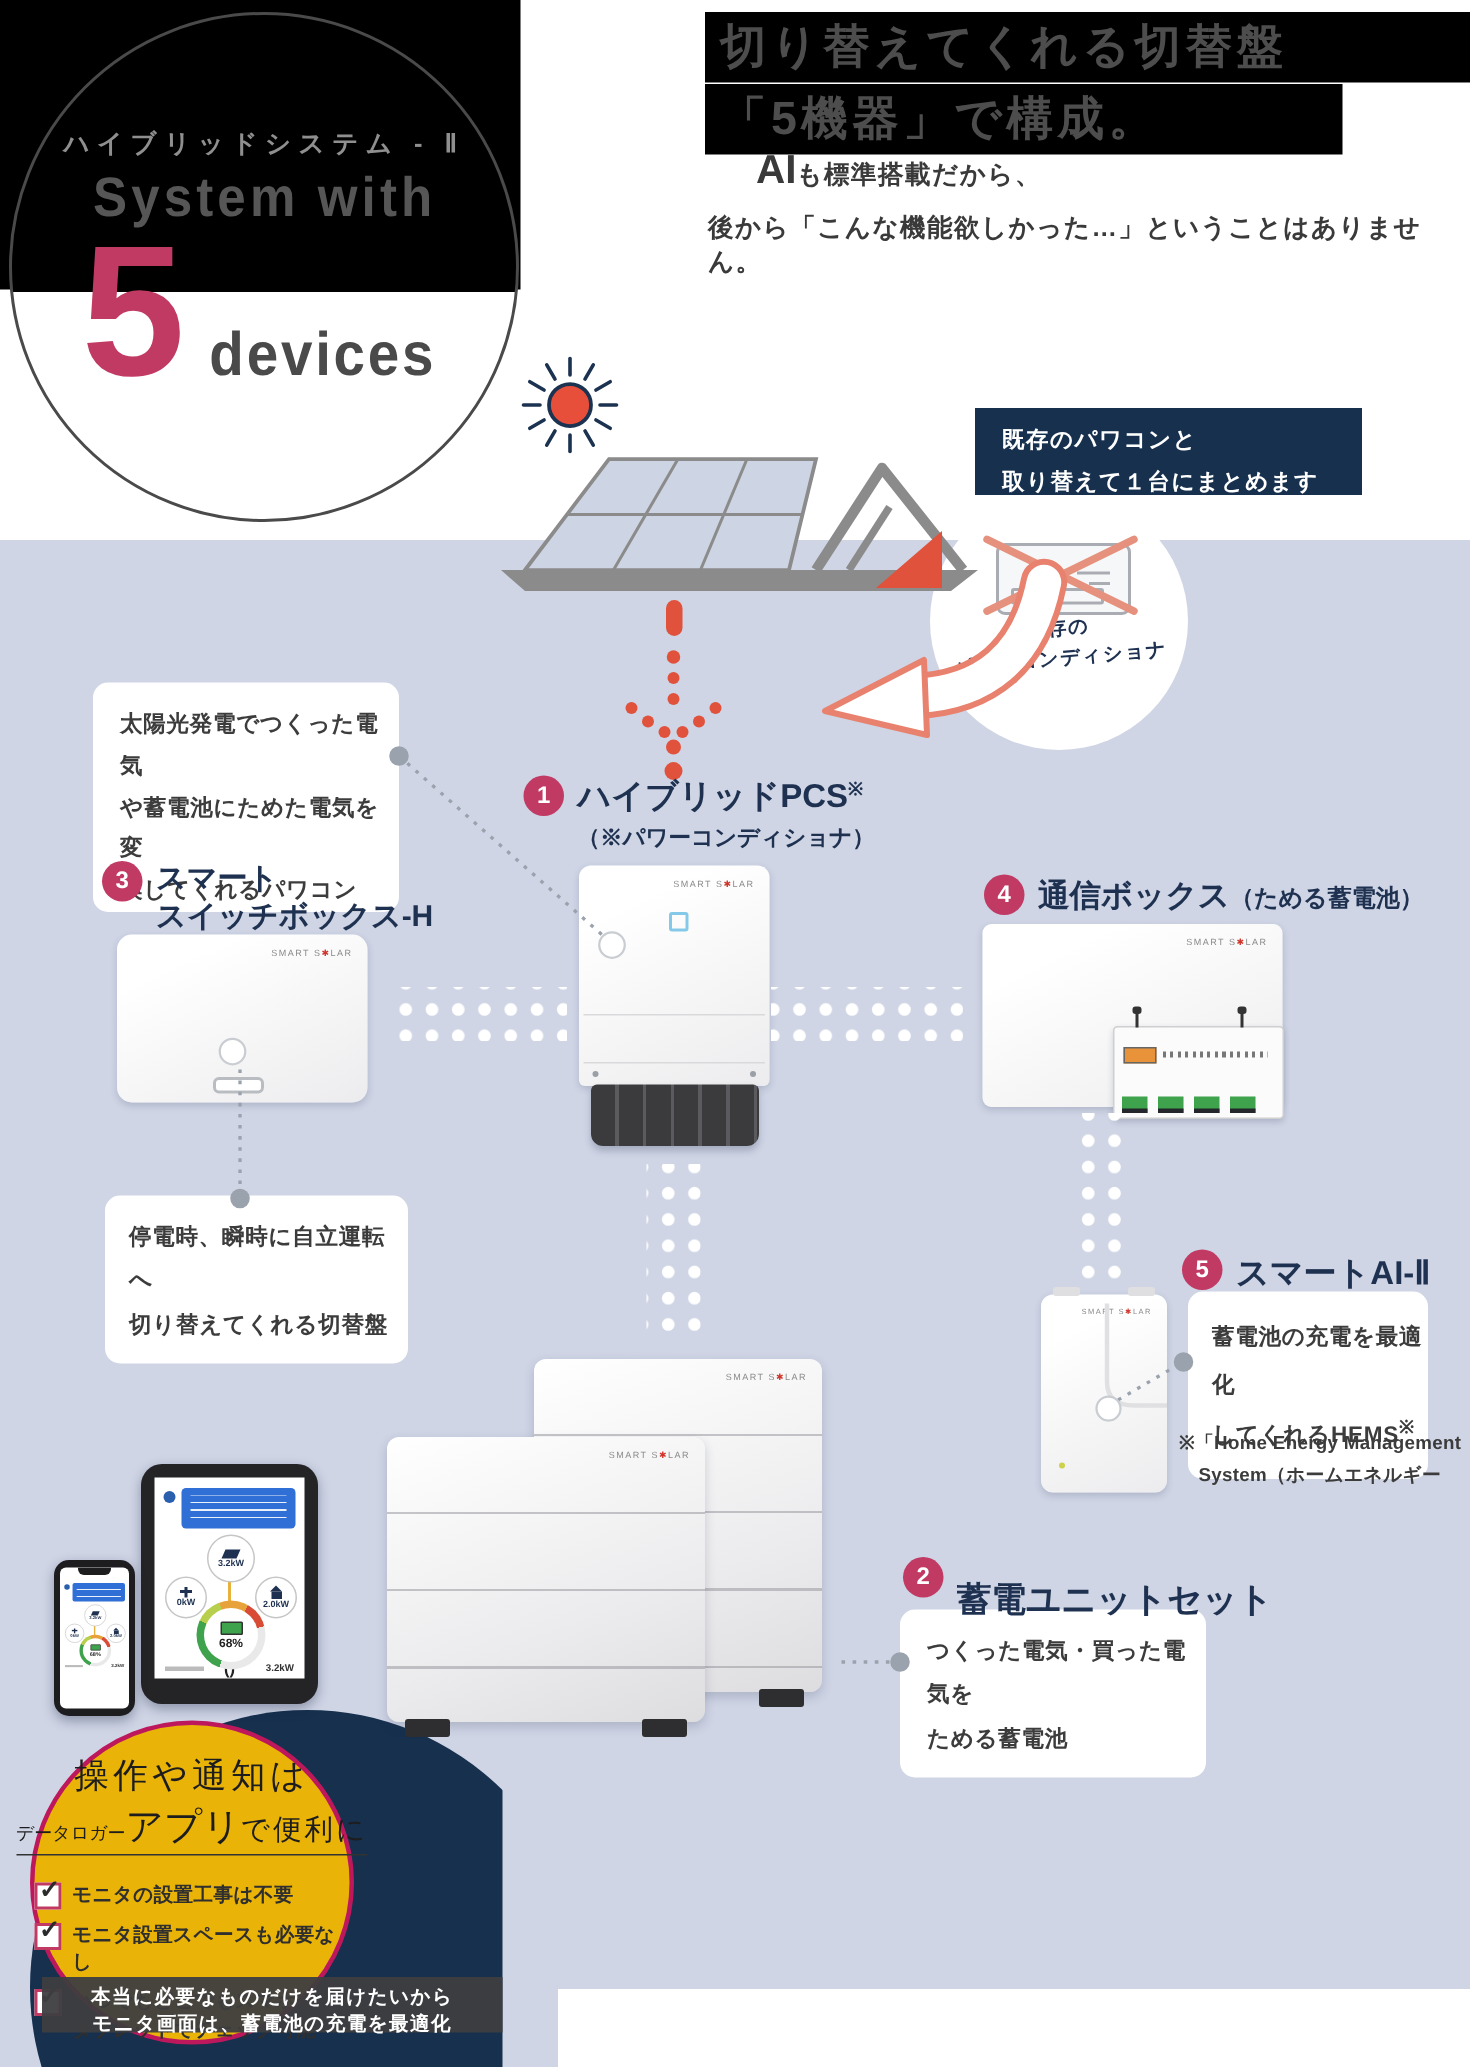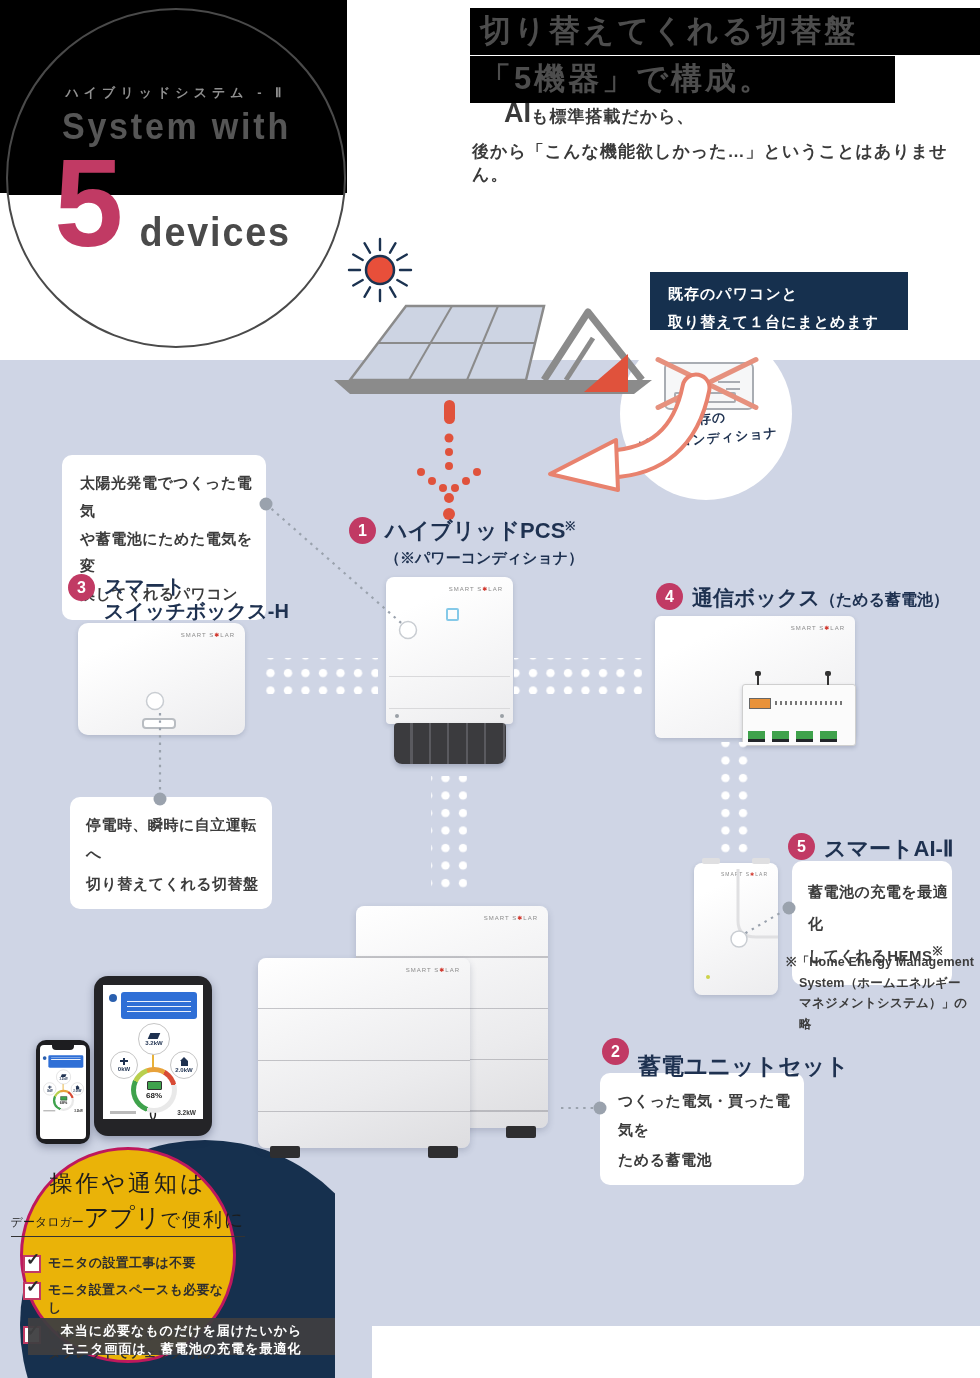--- a/index.html
+++ b/index.html
@@ -8,21 +8,21 @@
 
   
   .bg-main{position:absolute;left:0;top:360px;width:980px;height:1018px;background:#cfd5e5;}
   .white-br{position:absolute;left:372px;top:1326px;width:608px;height:52px;background:#ffffff;z-index:2;}
 
   
   .black-rect{position:absolute;left:0;top:0;width:347px;height:193px;background:#000;}
   .badge{position:absolute;left:6px;top:8px;width:336px;height:336px;border-radius:50%;
          border:2px solid #4a4a4a;background:linear-gradient(#000 0 55%,#fff 55%);
          display:flex;flex-direction:column;align-items:center;z-index:1;}
-  .badge-sub{margin-top:74px;color:#8f8f8f;font-size:13px;letter-spacing:5px;font-weight:bold;text-align:right;}
+  .badge-sub{margin-top:74px;color:#8f8f8f;font-size:17px;letter-spacing:5px;font-weight:bold;text-align:right;}
   .badge-title{color:#565656;font-size:37px;letter-spacing:3px;font-weight:bold;margin-top:4px;
                display:inline-block;transform:scaleX(.92);}
   .badge-row{display:flex;align-items:baseline;margin-top:-10px;}
   .badge-num{color:#c13a64;font-size:124px;font-weight:bold;line-height:1.05;}
   .badge-unit{color:#4a4a4a;font-size:41px;font-weight:bold;letter-spacing:2px;margin-left:10px;
               display:inline-block;transform:scaleX(.92);}
 
   
   .h-box{position:absolute;background:#000;color:#4d4d4d;font-weight:bold;letter-spacing:3px;
          font-size:31px;line-height:1;padding:7px 10px 9px;box-sizing:border-box;}
@@ -45,21 +45,21 @@
   .expc-dash{position:absolute;right:12px;top:17px;width:22px;border-top:2px solid #a9adb3;}
   .expc-dash2{position:absolute;right:12px;top:24px;width:14px;border-top:2px solid #a9adb3;}
   .expc-slot{position:absolute;left:8px;bottom:5px;width:58px;height:7px;border:2px solid #a9adb3;border-radius:2px;}
   .expc-x{position:absolute;left:650px;top:381px;width:114px;height:5px;background:#e6917e;border-radius:3px;z-index:3;}
   .expc-label{position:absolute;left:626px;top:409px;width:160px;text-align:center;color:#1e3150;
               font-weight:bold;font-size:13px;line-height:1.5;letter-spacing:1px;transform:rotate(-5deg);z-index:3;}
 
   
   .note{position:absolute;background:#fff;border-radius:10px;color:#3c3c3c;font-weight:bold;
         font-size:15px;letter-spacing:.5px;z-index:4;box-sizing:border-box;}
-  .note-pcs{left:62px;top:455px;width:204px;padding:14px 0 12px 18px;line-height:1.85;}
+  .note-pcs{left:62px;top:455px;width:204px;padding:14px 0 0 18px;line-height:1.85;}
   .note-switch{left:70px;top:797px;width:202px;padding:13px 12px 11px 16px;line-height:1.95;}
   .note-ai{left:792px;top:861px;width:160px;padding:15px 0 13px 16px;line-height:2.1;}
   .note-batt{left:600px;top:1073px;width:204px;padding:13px 0 11px 18px;line-height:1.95;}
   .footnote{position:absolute;left:786px;top:952px;font-size:12.5px;line-height:1.65;color:#3c3c3c;
             font-weight:bold;z-index:4;letter-spacing:.2px;}
   .footnote .ind{padding-left:13px;display:block;}
 
   
   .numlab{position:absolute;display:flex;z-index:6;align-items:flex-start;}
   .num{width:27px;height:27px;border-radius:50%;background:#c13a64;color:#fff;font-size:16px;
@@ -273,21 +273,20 @@
     <div>停電時、瞬時に自立運転へ</div>
     <div>切り替えてくれる切替盤</div>
   </div>
   <div class="note note-ai">
     <div>蓄電池の充電を最適化</div>
     <div><span>してくれるHEMS</span><span class="sup">※</span></div>
   </div>
   <div class="footnote">
     <span>※「Home Energy Management</span>
     <span class="ind">System（ホームエネルギー</span>
-    <span class="ind">マネジメントシステム）」の略</span>
   </div>
   <div class="note note-batt">
     <div>つくった電気・買った電気を</div>
     <div>ためる蓄電池</div>
   </div>
 
   <div class="numlab" style="left:349px;top:517px;">
     <div class="num">1</div>
     <div>
       <div class="lab-title t22"><span>ハイブリッドPCS</span><span class="sup">※</span></div>

